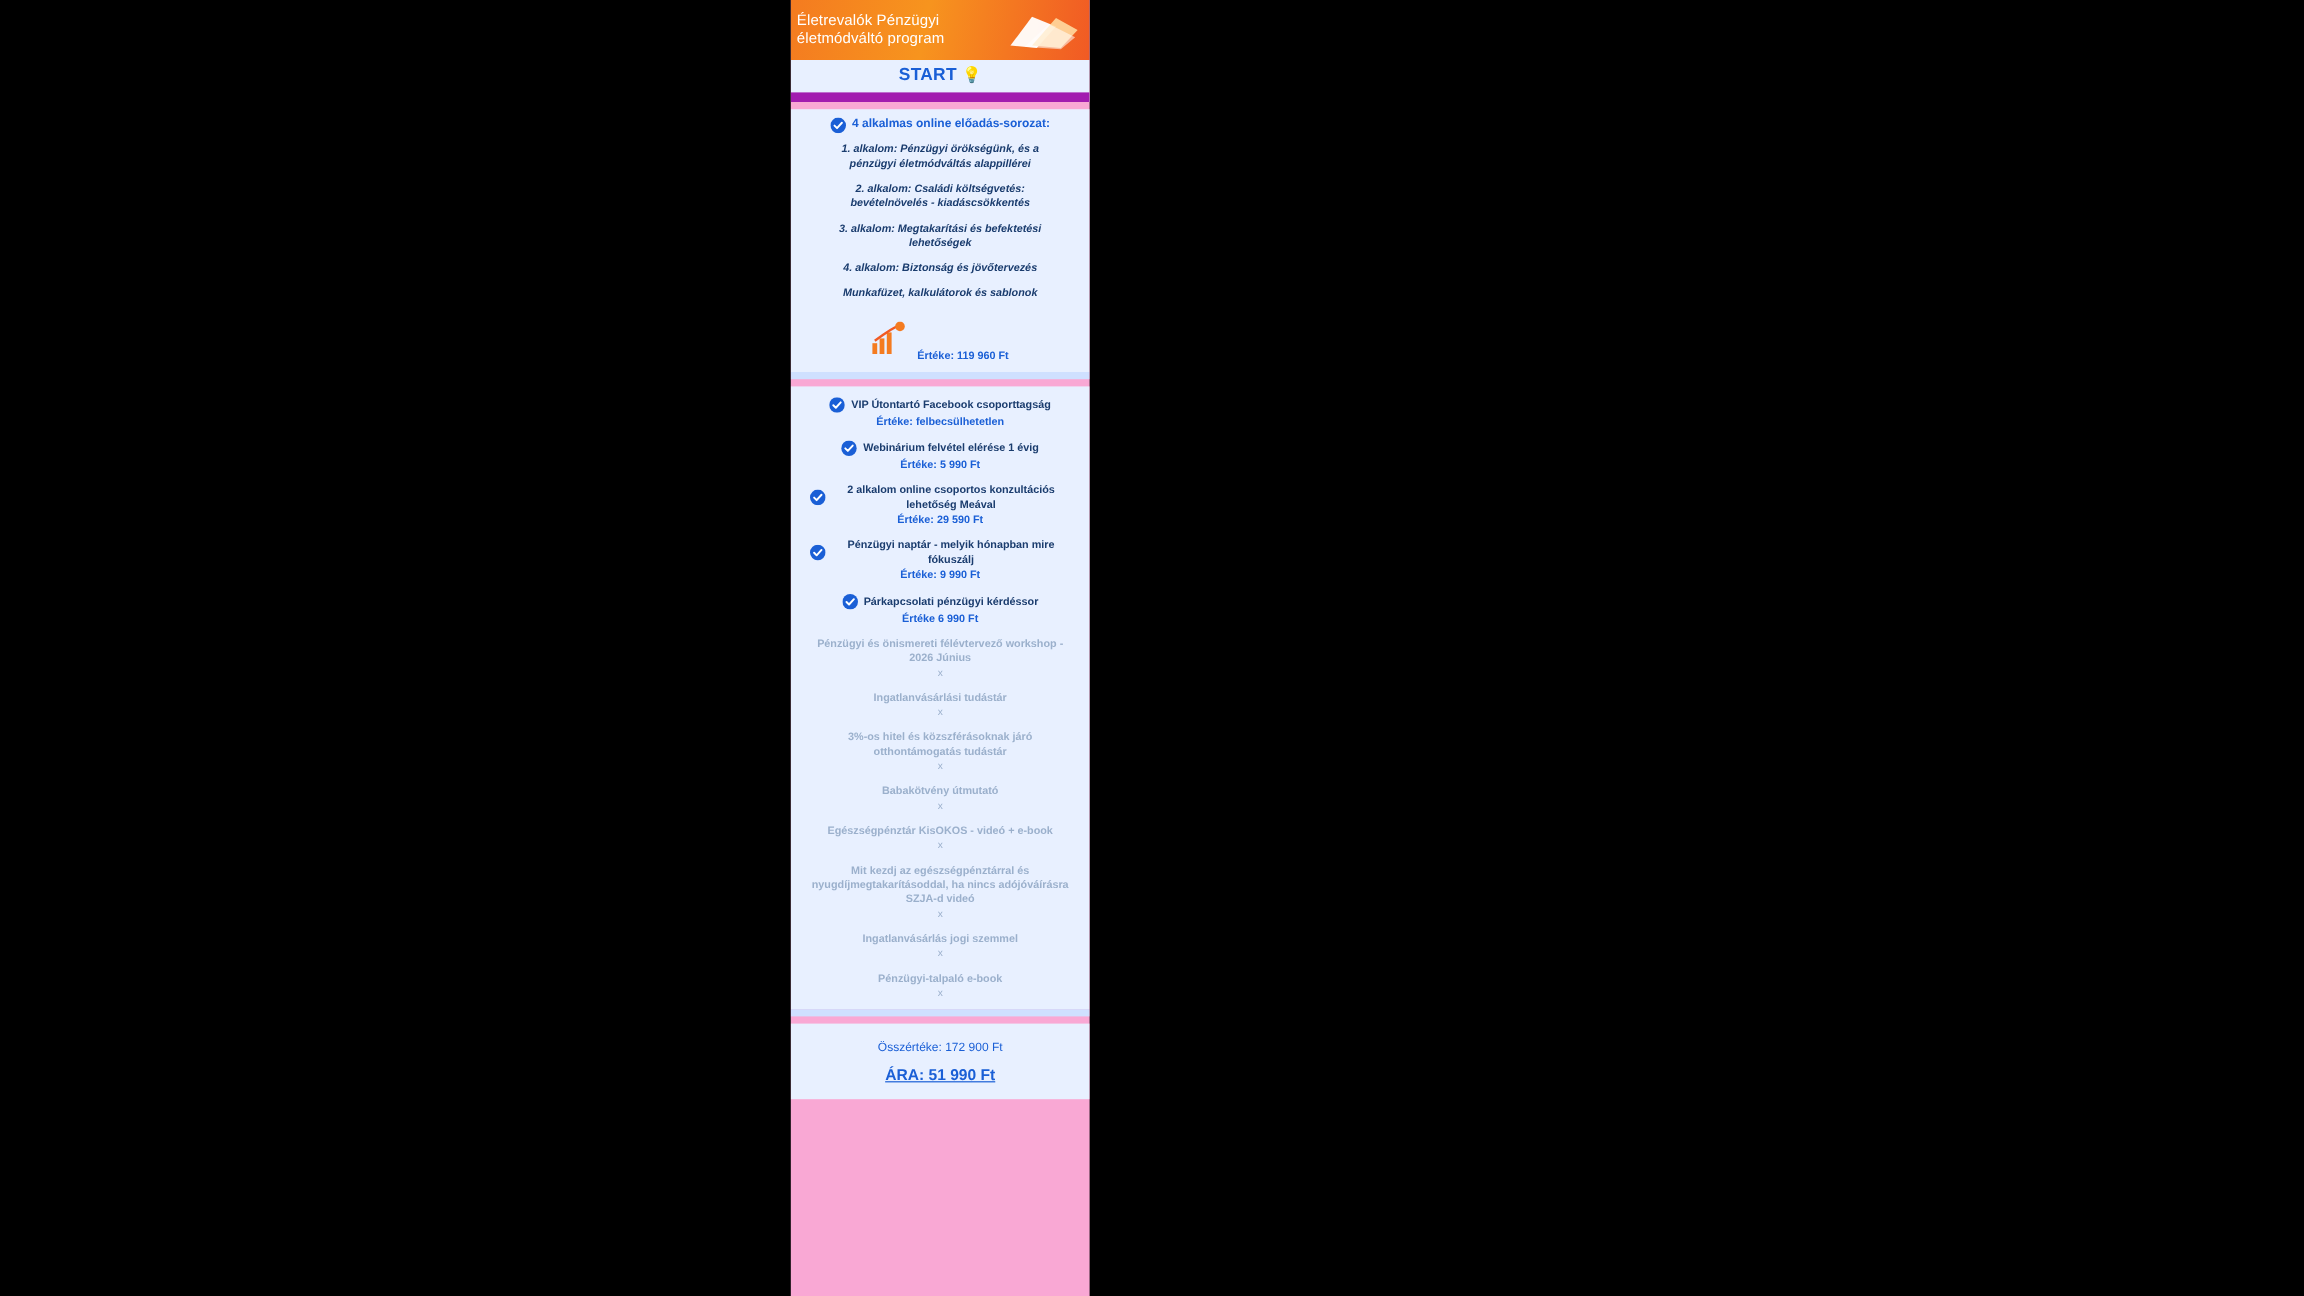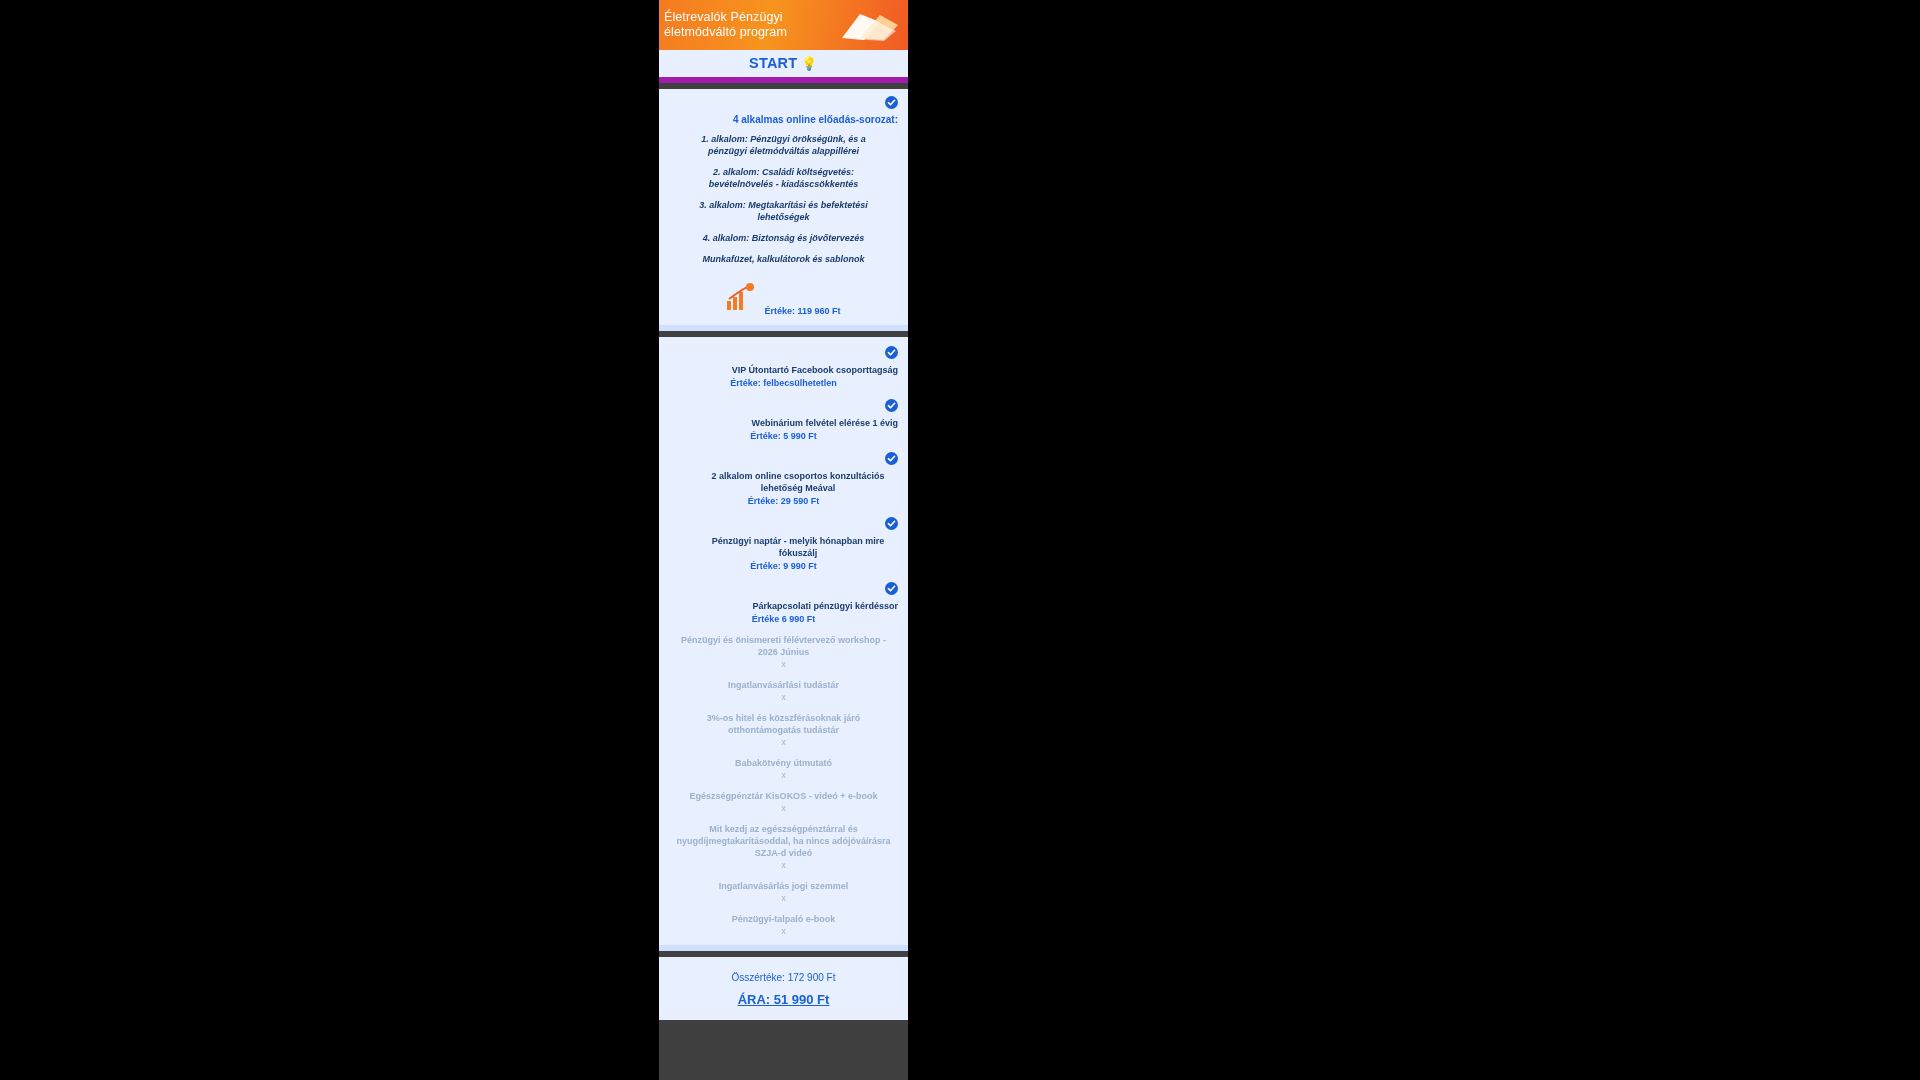--- a/index.html
+++ b/index.html
@@ -16,21 +16,21 @@
     width: 1920px;
     height: 1080px;
     background: #000000;
   }
   .sheet {
     position: absolute;
     left: 659px;
     top: 0;
     width: 249px;
     height: 1080px;
-    background: #404040;
+    background: #f9a8d4;
     overflow: hidden;
   }
   
   .header {
     position: relative;
     height: 50px;
     background: linear-gradient(100deg, #f47b20 0%, #f7941e 45%, #f15a24 100%);
     display: flex;
     align-items: center;
     overflow: hidden;
@@ -51,42 +51,41 @@
     top: 8px;
     width: 62px;
     height: 34px;
     z-index: 1;
   }
   
   .startbar {
     background: #e8f0ff;
     text-align: center;
     padding: 4px 0 5px 0;
-    border-bottom: 6px solid #a21caf;
+    border-bottom: 8px solid #a21caf;
   }
   .startbar .start-text {
     color: #1a5fd6;
     font-size: 14.5px;
     font-weight: bold;
     letter-spacing: 0.2px;
   }
   .bulb { font-size: 13px; }
 
   
   .block {
     background: #e8f0ff;
     margin: 6px 0 0 0;
     padding: 6px 10px 8px 10px;
   }
   .row {
     display: flex;
-    align-items: flex-end;
+    align-items: center;
     gap: 5px;
     justify-content: center;
-    flex-direction: column;
   }
   .check {
     flex: 0 0 auto;
     width: 13px;
     height: 13px;
     margin-top: 1px;
   }
   .hdr-text {
     color: #1a5fd6;
     font-size: 10px;

